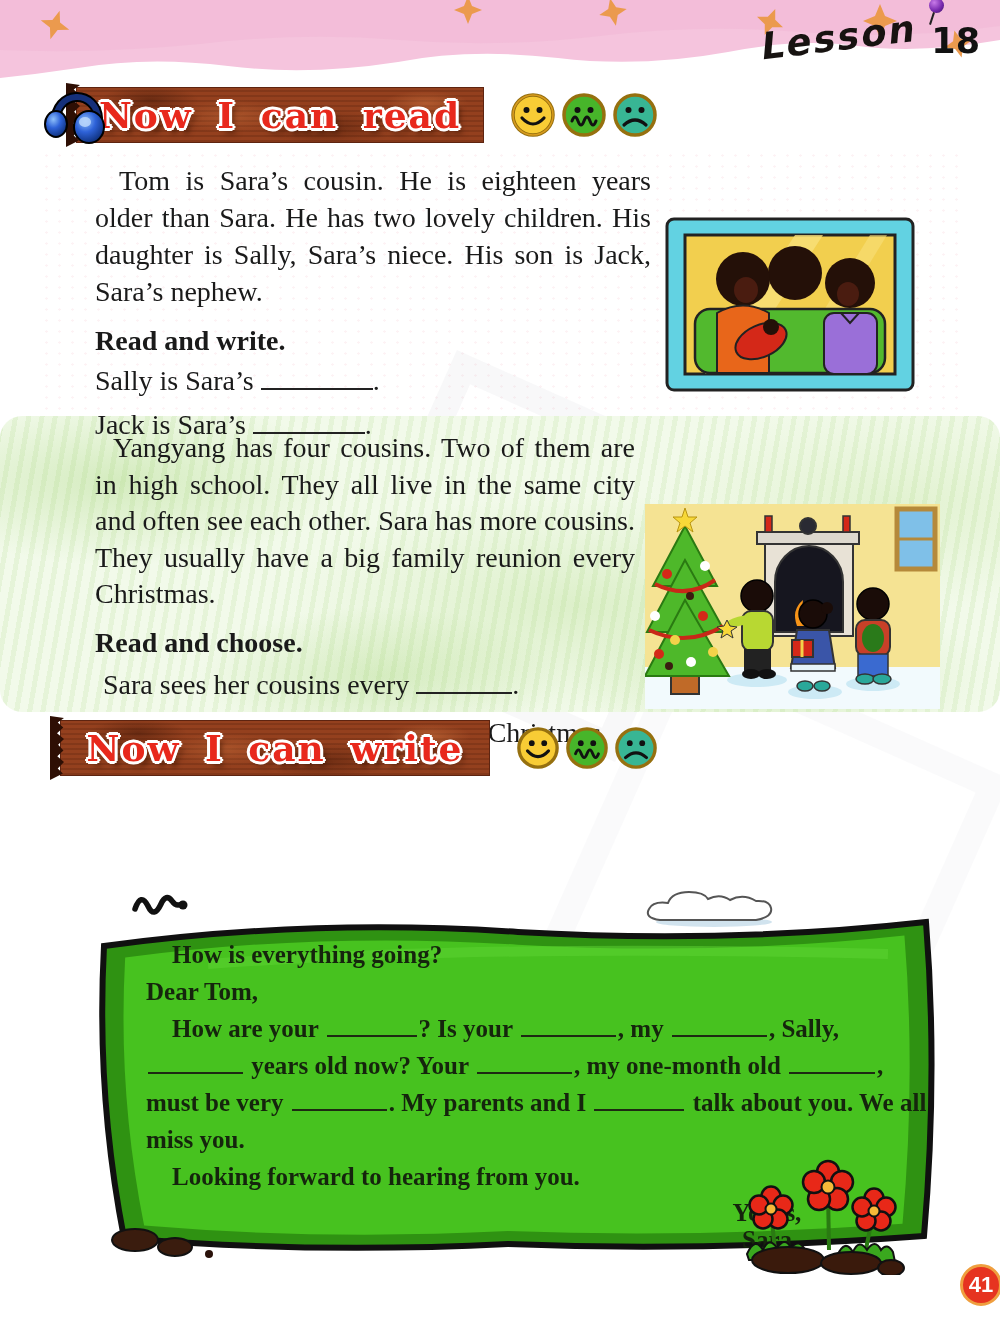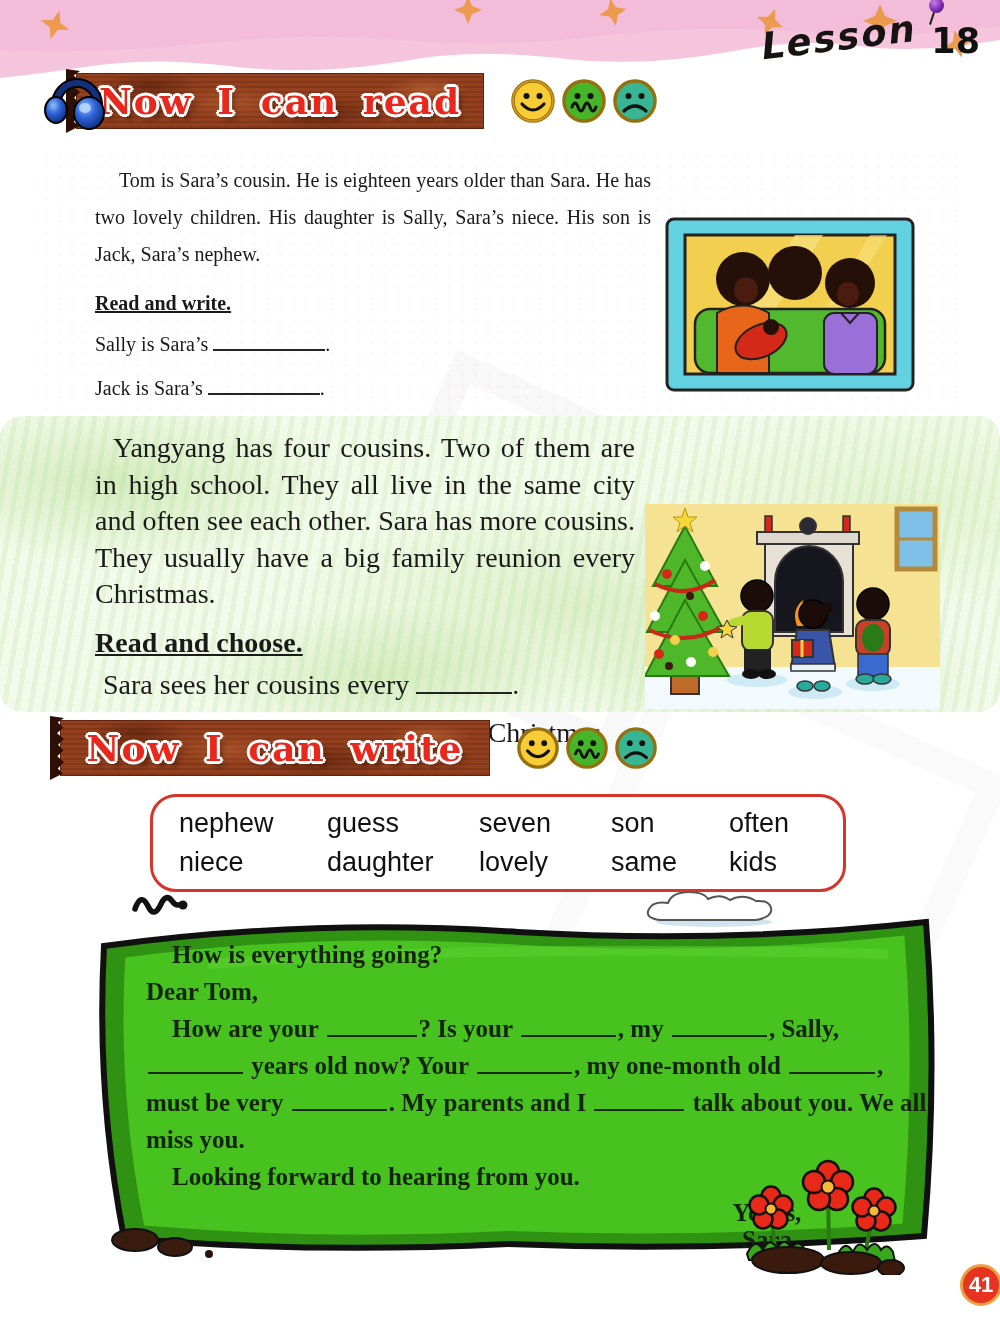--- a/index.html
+++ b/index.html
@@ -13,21 +13,21 @@
                font-size:37px;color:#171311;transform:rotate(-7deg) skewX(-12deg);letter-spacing:2px;}
   .lesson-num-wrap{position:relative;margin-left:14px;}
   .lesson-num{font-family:"DejaVu Sans",sans-serif;font-weight:700;font-size:35px;color:#111;line-height:1;}
   .pin{position:absolute;left:-2px;top:-26px;width:15px;height:15px;border-radius:50%;
        background:radial-gradient(circle at 35% 30%,#c87ae8,#7a2bb0 55%,#3a0a60);}
   .pin::after{content:"";position:absolute;left:2px;top:14px;width:2px;height:13px;background:#222;
               transform:rotate(18deg);}
 
   
   .banner-row{position:absolute;display:flex;align-items:center;z-index:2;}
-  .banner-row1{left:42px;top:70px;}
+  .banner-row1{left:42px;top:84px;}
   .banner-row2{left:60px;top:720px;}
   .banner{position:relative;height:54px;display:flex;align-items:center;justify-content:center;
           background-color:#94401e;border:1px solid #5e2410;
           background-image:
             radial-gradient(ellipse 70px 20px at 18% 22%, rgba(55,18,4,.45), transparent 70%),
             radial-gradient(ellipse 90px 26px at 62% 74%, rgba(55,18,4,.38), transparent 70%),
             radial-gradient(ellipse 60px 18px at 86% 28%, rgba(205,115,62,.5), transparent 70%),
             radial-gradient(ellipse 80px 24px at 38% 52%, rgba(205,115,62,.38), transparent 70%),
             repeating-linear-gradient(0deg, rgba(70,25,8,.22) 0 2px, rgba(0,0,0,0) 2px 5px);}
   .banner1{width:406px;margin-left:-20px;}
@@ -36,25 +36,25 @@
           clip-path:polygon(0 0,100% 3%,55% 10%,95% 18%,50% 27%,100% 36%,58% 45%,96% 54%,52% 63%,100% 72%,55% 82%,92% 90%,0 100%);}
   .banner-label{font-family:"DejaVu Serif",serif;font-weight:bold;font-size:36px;color:#e8281c;
         letter-spacing:2px;word-spacing:10px;white-space:nowrap;
         text-shadow:-3px 0 0 #fff,3px 0 0 #fff,0 -3px 0 #fff,0 3px 0 #fff,
                     -2px -2px 0 #fff,2px -2px 0 #fff,-2px 2px 0 #fff,2px 2px 0 #fff,
                     5px 6px 5px rgba(60,20,0,.5);}
   .headphones{position:relative;z-index:3;margin-right:-16px;}
   .smileys{display:flex;gap:5px;margin-left:26px;}
 
   
-  .block1{position:absolute;left:95px;top:162px;width:820px;font-size:20px;line-height:37px;
+  .block1{position:absolute;left:95px;top:162px;width:820px;font-size:28px;line-height:37px;
           text-align:justify;z-index:1;}
   .block1 .photo{float:right;margin:55px 0 8px 14px;}
   .p1{margin:0;text-indent:24px;}
-  .subhead{font-weight:bold;margin:12px 0 0 0;text-decoration:underline;}
+  .subhead{font-weight:bold;margin:12px 0 0 0;}
   .fill-line{line-height:44px;margin:0;}
   .blank{display:inline-block;border-bottom:2.5px solid #222;height:1em;vertical-align:baseline;}
   .b110{width:112px;} .b95{width:96px;}
 
   .green-band{position:absolute;left:0;top:416px;width:1000px;height:296px;border-radius:22px;
       background-color:#f2faea;
       background-image:
         radial-gradient(ellipse 320px 120px at 12% 22%, rgba(150,205,100,.32), transparent 70%),
         radial-gradient(ellipse 420px 160px at 58% 64%, rgba(160,210,110,.26), transparent 70%),
         radial-gradient(ellipse 260px 100px at 38% 88%, rgba(150,205,100,.30), transparent 70%),
@@ -289,32 +289,20 @@
       </svg>
       <svg width="44" height="44" viewBox="0 0 46 46">
         <circle cx="23" cy="23" r="20" fill="#38b694" stroke="#96700f" stroke-width="3.5"></circle>
         <circle cx="16.5" cy="18" r="3" fill="#111"></circle>
           <circle cx="29.5" cy="18" r="3" fill="#111"></circle>
         <path d="M12,33 Q23,23 34,33" fill="none" stroke="#111" stroke-width="3.2" stroke-linecap="round"></path>
       </svg>
     </div>
   </div>
 
-  <div class="word-box">
-    <span>nephew</span>
-    <span>guess</span>
-    <span>seven</span>
-    <span>son</span>
-    <span>often</span>
-    <span>niece</span>
-    <span>daughter</span>
-    <span>lovely</span>
-    <span>same</span>
-    <span>kids</span>
-  </div>
 
   <div class="letter-wrap">
     <svg class="letter-svg" width="852" height="362" viewBox="0 0 852 362">
       <path d="M16,42 Q220,14 430,28 Q640,40 838,18 Q850,170 836,332 Q620,348 420,340 Q220,350 36,334 Q8,190 16,42 Z" fill="#2f9212" stroke="#101010" stroke-width="6"></path>
       <path d="M16,42 Q220,14 430,28 Q640,40 838,18 Q850,170 836,332 Q620,348 420,340 Q220,350 36,334 Q8,190 16,42 Z" fill="#47c21f" transform="translate(22,15) scale(0.948,0.918)"></path>
       <path d="M120,60 Q400,40 800,50" stroke="#5ed433" stroke-width="10" fill="none" opacity=".5"></path>
     </svg>
     <svg class="worm" width="64" height="28" viewBox="0 0 64 28">
       <path d="M5,21 q6,-17 13,-3 q6,13 13,-2 q5,-11 11,-3 q4,6 10,3" fill="none" stroke="#111" stroke-width="5.5" stroke-linecap="round"></path>
       <circle cx="53" cy="17" r="4.5" fill="#111"></circle>

